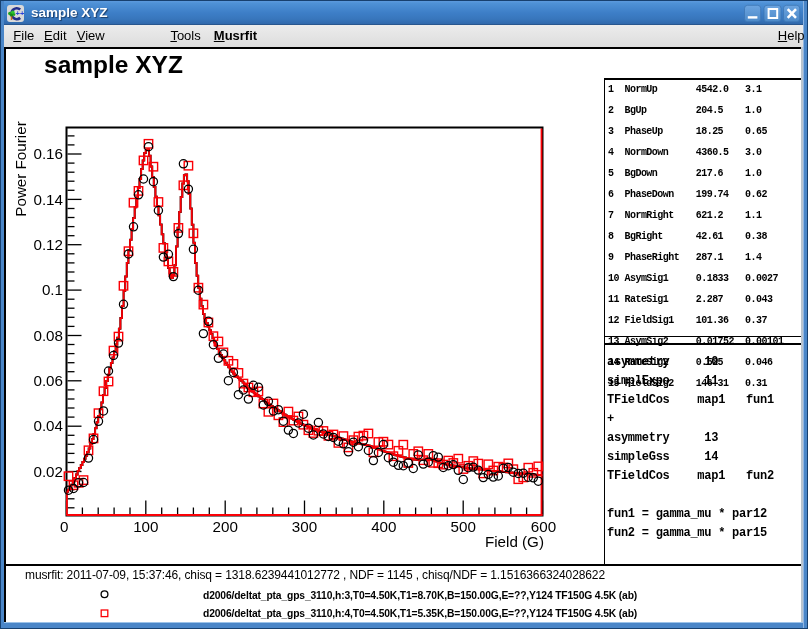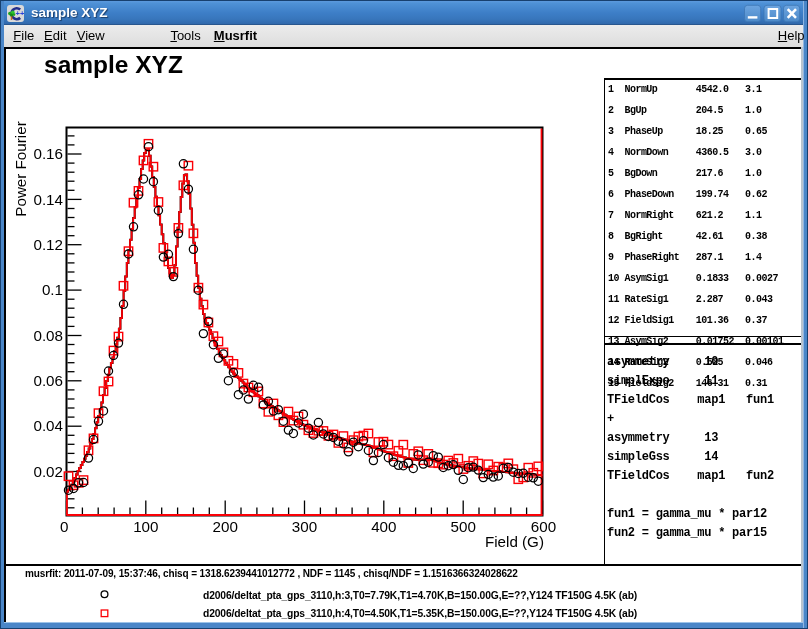--- a/index.html
+++ b/index.html
@@ -384,19 +384,19 @@
 TFieldCos    map1   fun1
 +
 asymmetry     13
 simpleGss     14
 TFieldCos    map1   fun2
 
 fun1 = gamma_mu * par12
 fun2 = gamma_mu * par15</pre>
 
 <div class="abs" style="left:4px;top:564.2px;width:797px;height:1.8px;background:#000;"></div>
-<div class="abs" style="left:25px;top:568.3px;font-size:10px;font-weight:bold;letter-spacing:-0.12px;">musrfit: 2011-07-09, 15:37:46, chisq = 1318.6239441012772 , NDF = 1145 , chisq/NDF = 1.1516366324028622</div>
+<div class="abs" style="left:25px;top:568.3px;font-size:12px;font-weight:normal;letter-spacing:-0.12px;">musrfit: 2011-07-09, 15:37:46, chisq = 1318.6239441012772 , NDF = 1145 , chisq/NDF = 1.1516366324028622</div>
 <svg class="abs" style="left:95px;top:585px;" width="22" height="34" viewBox="0 0 22 34">
  <circle cx="9.5" cy="9.2" r="3.4" fill="none" stroke="#000" stroke-width="1.3"></circle>
  <rect x="6.2" y="25" width="6.6" height="6.6" fill="none" stroke="#fb0006" stroke-width="1.3"></rect>
 </svg>
-<div class="abs" style="left:203px;top:589.8px;font-size:10.3px;font-weight:bold;letter-spacing:-0.14px;">d2006/deltat_pta_gps_3110,h:3,T0=7.79K,T1=4.70K,B=150.00G,E=??,Y124 TF150G 4.5K (ab)</div>
+<div class="abs" style="left:203px;top:589.8px;font-size:10.3px;font-weight:bold;letter-spacing:-0.14px;">d2006/deltat_pta_gps_3110,h:3,T0=4.50K,T1=8.70K,B=150.00G,E=??,Y124 TF150G 4.5K (ab)</div>
 <div class="abs" style="left:203px;top:608px;font-size:10.3px;font-weight:bold;letter-spacing:-0.14px;">d2006/deltat_pta_gps_3110,h:4,T0=4.50K,T1=5.35K,B=150.00G,E=??,Y124 TF150G 4.5K (ab)</div>
 
 </body></html>

